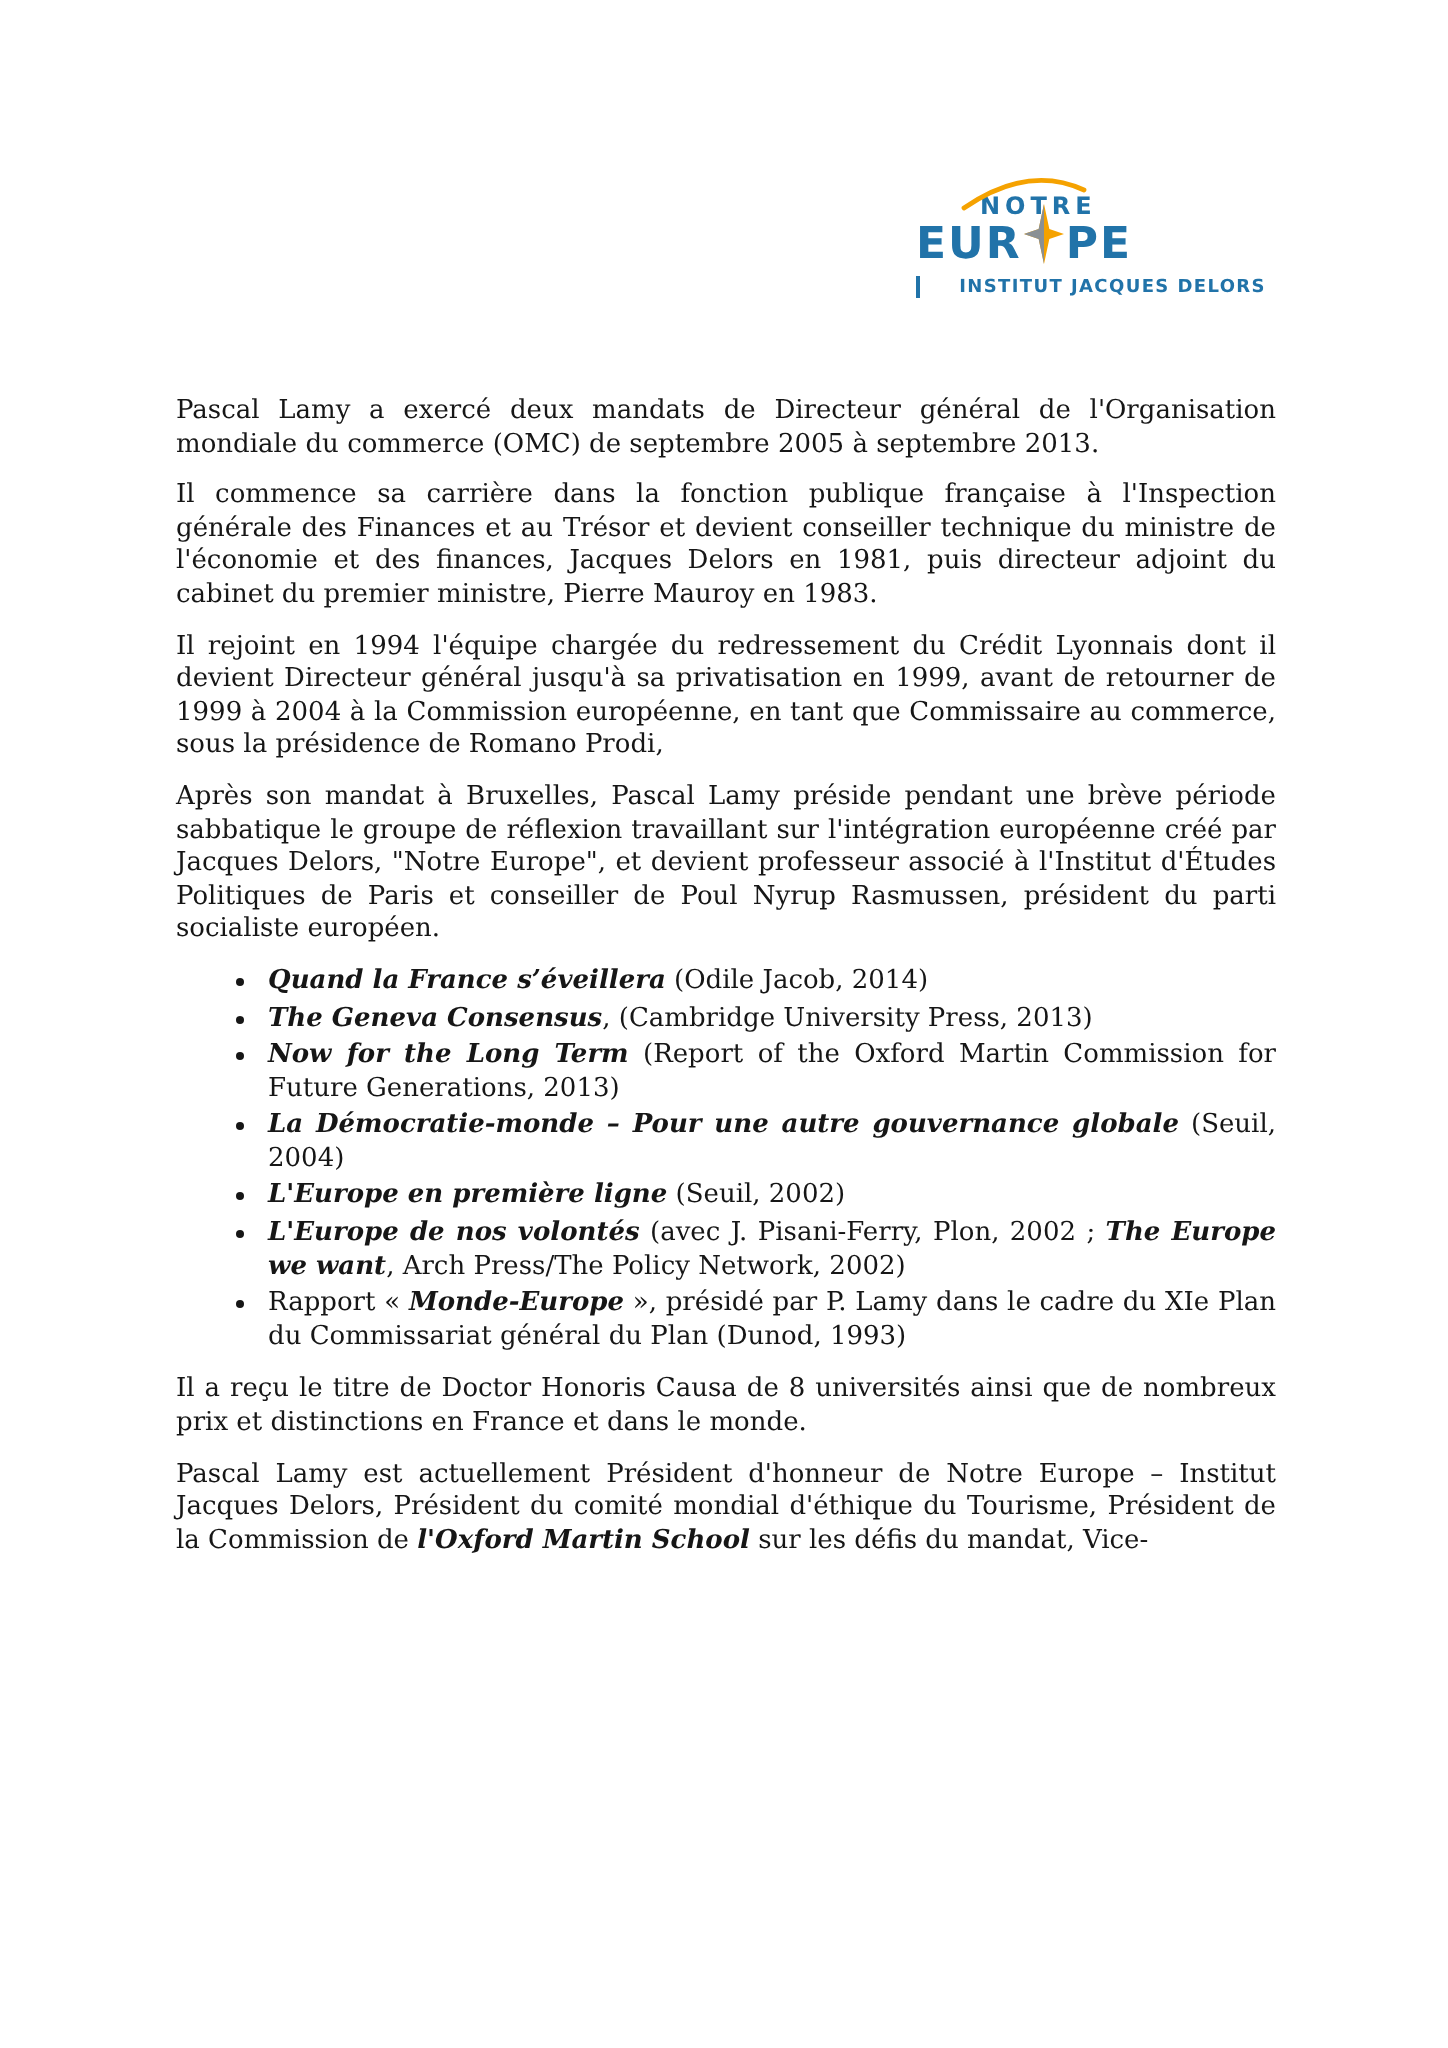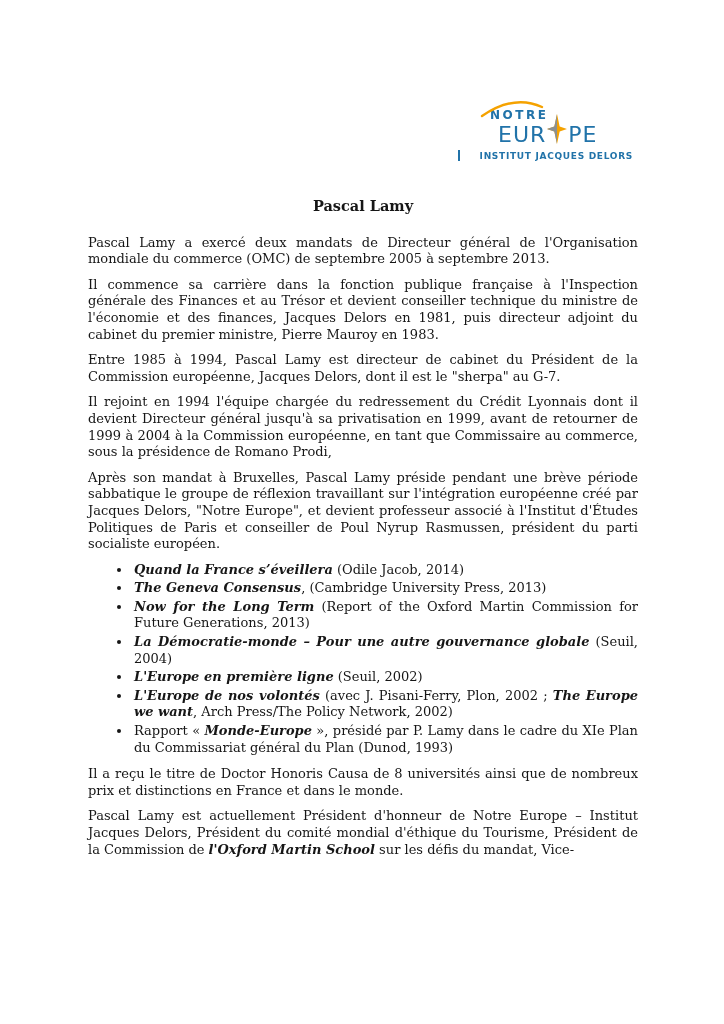--- a/index.html
+++ b/index.html
@@ -11,21 +11,21 @@
     width: 724px;
     height: 1024px;
     background: #ffffff;
     overflow: hidden;
     color: #161616;
   }
 
   
   .logo {
     position: absolute;
-    top: 108px;
+    top: 96px;
     left: 458px;
     width: 175px;
     font-family: "DejaVu Sans", sans-serif;
   }
   .logo-swoosh {
     position: absolute;
     top: -12px;
     left: 22px;
     width: 80px;
     height: 26px;
@@ -36,25 +36,24 @@
     color: #2173a9;
     font-weight: bold;
     font-size: 12px;
     letter-spacing: 2.5px;
   }
   .logo-europe {
     display: flex;
     align-items: center;
     margin-top: 2px;
     color: #2173a9;
-    font-weight: normal;
+    font-weight: bold;
     font-size: 22px;
     letter-spacing: 1px;
     line-height: 22px;
-    margin-left: 40px;
   }
   .compass {
     width: 20px;
     height: 32px;
     margin: -12px 1px 0 1px;
   }
   .logo-sub {
     display: flex;
     align-items: center;
     gap: 18px;
@@ -120,26 +119,24 @@
       </svg>
       <span>PE</span>
     </div>
     <div class="logo-sub">
       <span class="bars"></span>
       <span>INSTITUT JACQUES DELORS</span>
     </div>
   </div>
 
   <div class="content">
-    <h1 class="doc-title">Pascal Lamy</h1>
 
     <div id="paras-before">
         <p class="body-para"><span>Pascal Lamy a exercé deux mandats de Directeur général de l'Organisation mondiale du commerce (OMC) de septembre 2005 à septembre 2013.</span></p>
         <p class="body-para"><span>Il commence sa carrière dans la fonction publique française à l'Inspection générale des Finances et au Trésor et devient conseiller technique du ministre de l'économie et des finances, Jacques Delors en 1981, puis directeur adjoint du cabinet du premier ministre, Pierre Mauroy en 1983.</span></p>
-        <p class="body-para"><span>Entre 1985 à 1994, Pascal Lamy est directeur de cabinet du Président de la Commission européenne, Jacques Delors, dont il est le "sherpa" au G-7.</span></p>
         <p class="body-para"><span>Il rejoint en 1994 l'équipe chargée du redressement du Crédit Lyonnais dont il devient Directeur général jusqu'à sa privatisation en 1999, avant de retourner de 1999 à 2004 à la Commission européenne, en tant que Commissaire au commerce, sous la présidence de Romano Prodi,</span></p>
         <p class="body-para"><span>Après son mandat à Bruxelles, Pascal Lamy préside pendant une brève période sabbatique le groupe de réflexion travaillant sur l'intégration européenne créé par Jacques Delors, "Notre Europe", et devient professeur associé à l'Institut d'Études Politiques de Paris et conseiller de Poul Nyrup Rasmussen, président du parti socialiste européen.</span></p>
       </div>
 
     <ul id="pubs-list" class="pubs">
         <li><span class="it bd">Quand la France s’éveillera</span><span> (Odile Jacob, 2014)</span></li>
         <li><span class="it bd">The Geneva Consensus</span><span>, (Cambridge University Press, 2013)</span></li>
         <li><span class="it bd">Now for the Long Term</span><span> (Report of the Oxford Martin Commission for Future Generations, 2013)</span></li>
         <li><span class="it bd">La Démocratie-monde – Pour une autre gouvernance globale</span><span> (Seuil, 2004)</span></li>
         <li><span class="it bd">L'Europe en première ligne</span><span> (Seuil, 2002)</span></li>

